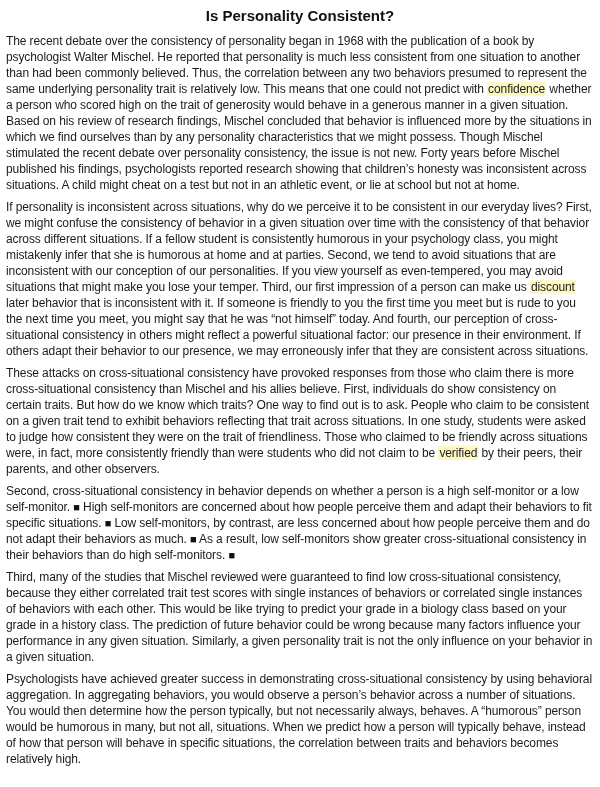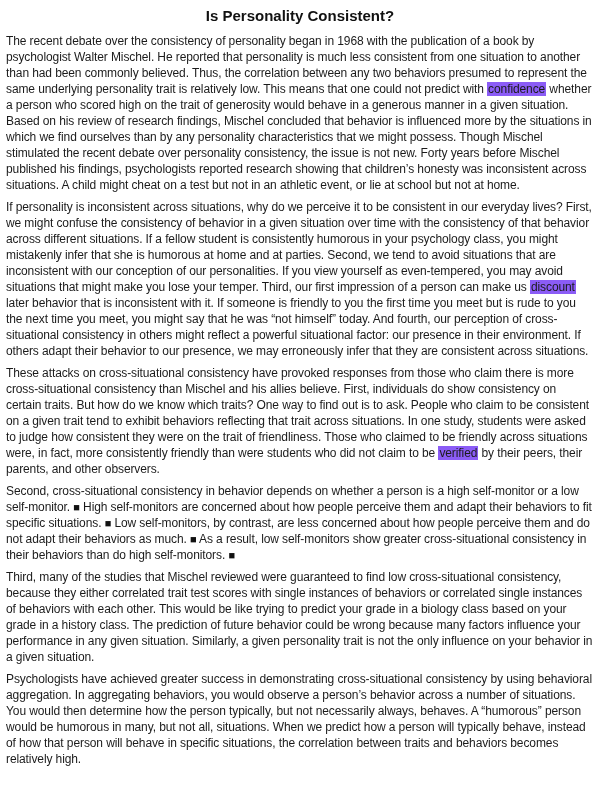--- a/index.html
+++ b/index.html
@@ -25,21 +25,21 @@
     color: #111111;
   }
   .para {
     font-size: 12px;
     line-height: 16px;
     letter-spacing: -0.1px;
     margin: 0 0 6px 0;
     text-align: left;
   }
   .hl {
-    background: #8b5cf6;
+    background: #fef9c3;
     padding: 0 1px;
   }
   .b {
     font-weight: normal;
   }
   .sq {
     color: #111111;
     font-size: 11px;
   }
 </style>

